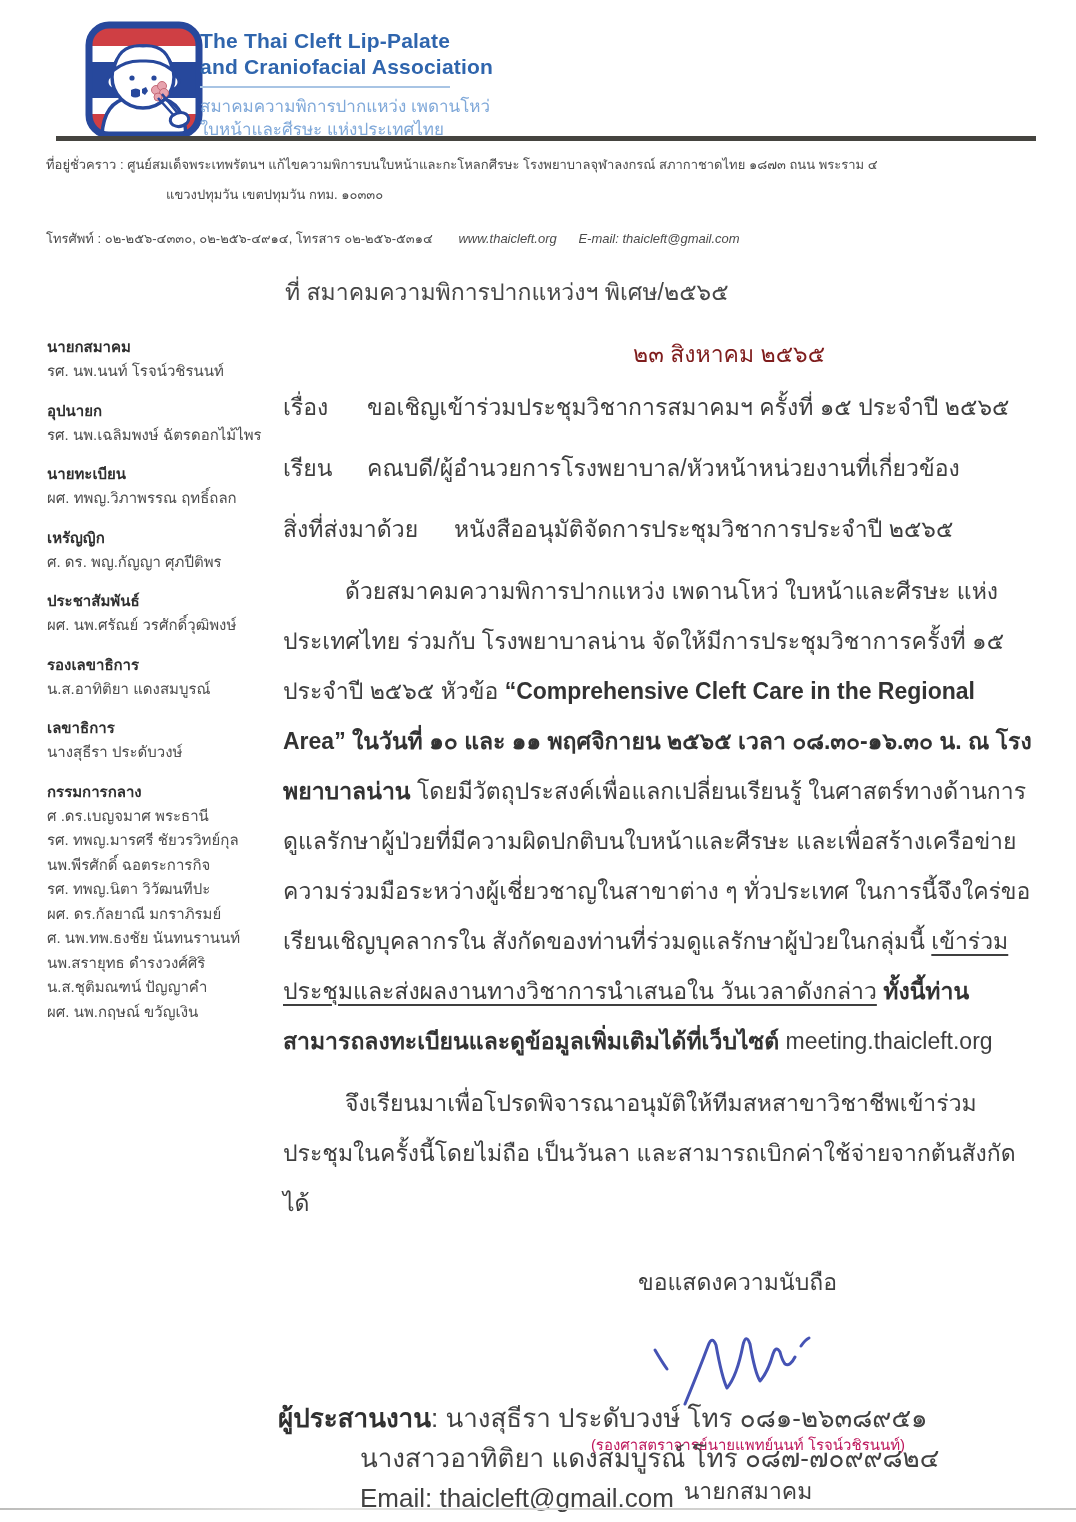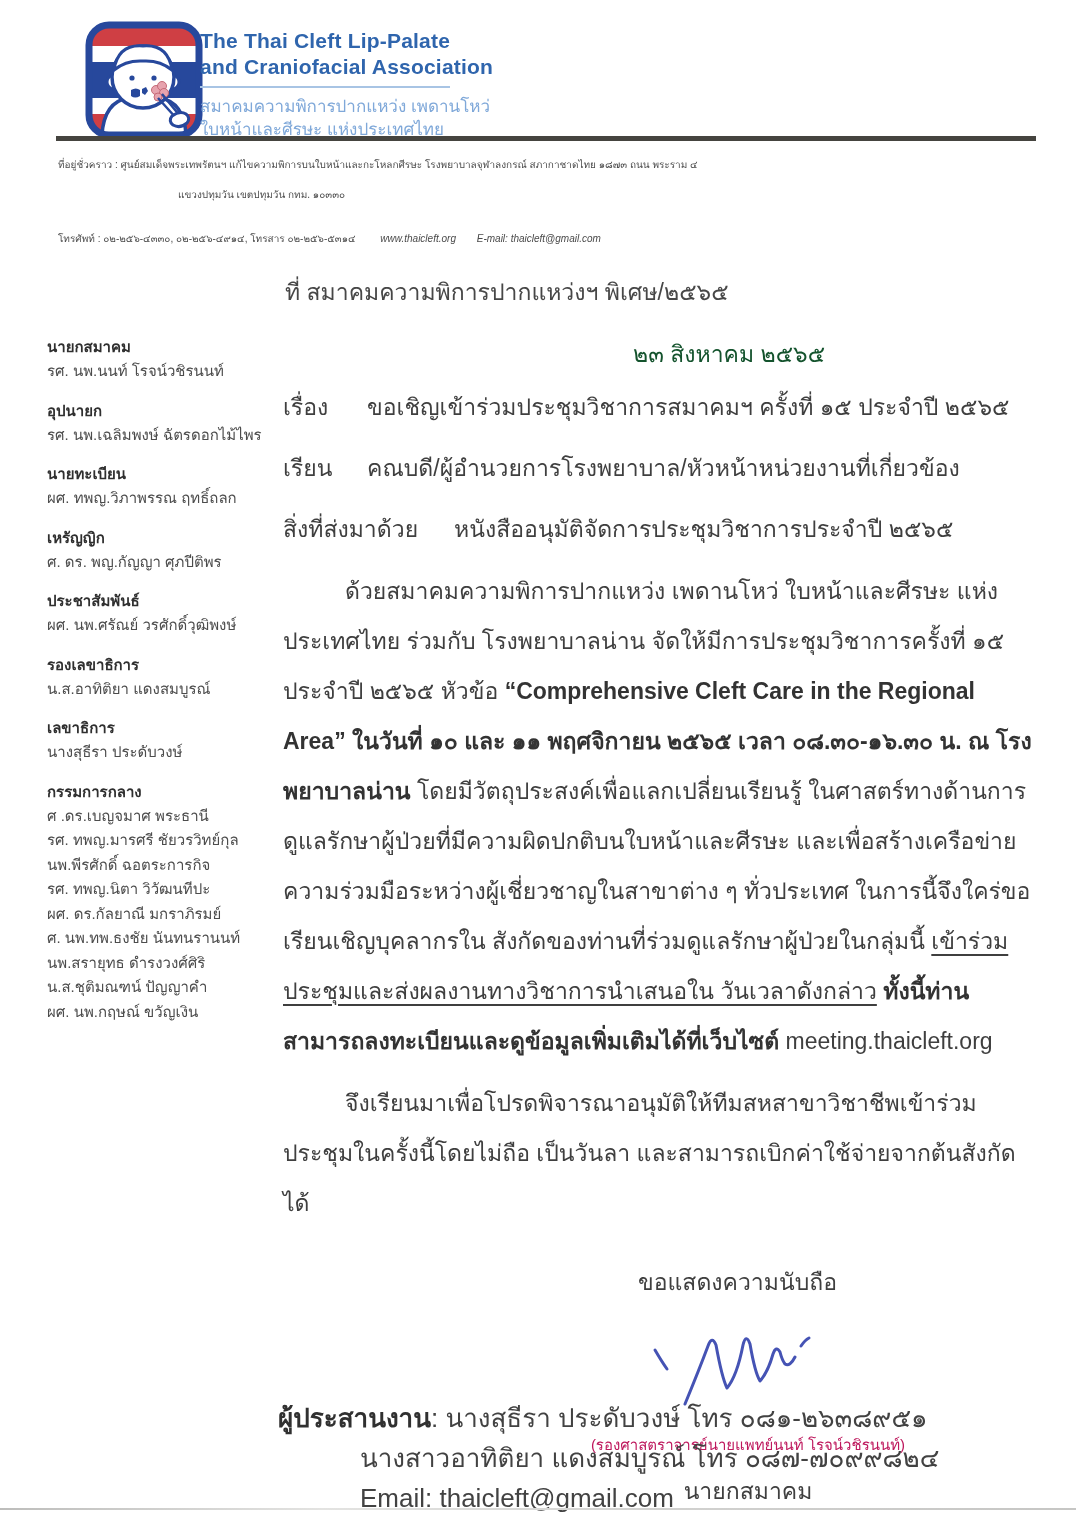--- a/index.html
+++ b/index.html
@@ -45,23 +45,23 @@
     line-height: 23px;
   }
   .header-bar {
     position: absolute;
     left: 56px; top: 136px;
     width: 980px; height: 5px;
     background: #45443f;
   }
   .addr-block {
     position: absolute;
-    left: 58px; top: 150px;
+    left: 46px; top: 150px;
     width: 990px;
-    font-size: 10px;
+    font-size: 13px;
     line-height: 30px;
     color: #4a4a4a;
   }
   .addr-line2 { padding-left: 120px; }
   .addr-phone { margin-top: 14px; }
   .addr-web {
     font-style: italic;
     margin-left: 22px;
     color: #4a4a4a;
   }
@@ -75,21 +75,21 @@
   .ref-line {
     position: absolute;
     left: 285px; top: 274px;
     font-size: 23px;
     color: #474747;
   }
   .date-line {
     position: absolute;
     left: 633px; top: 336px;
     font-size: 23px;
-    color: #14532d;
+    color: #7f1d1d;
   }
 
   
   .sidebar {
     position: absolute;
     left: 47px; top: 334px;
     width: 225px;
     font-size: 15px;
     color: #4a4a4a;
   }

